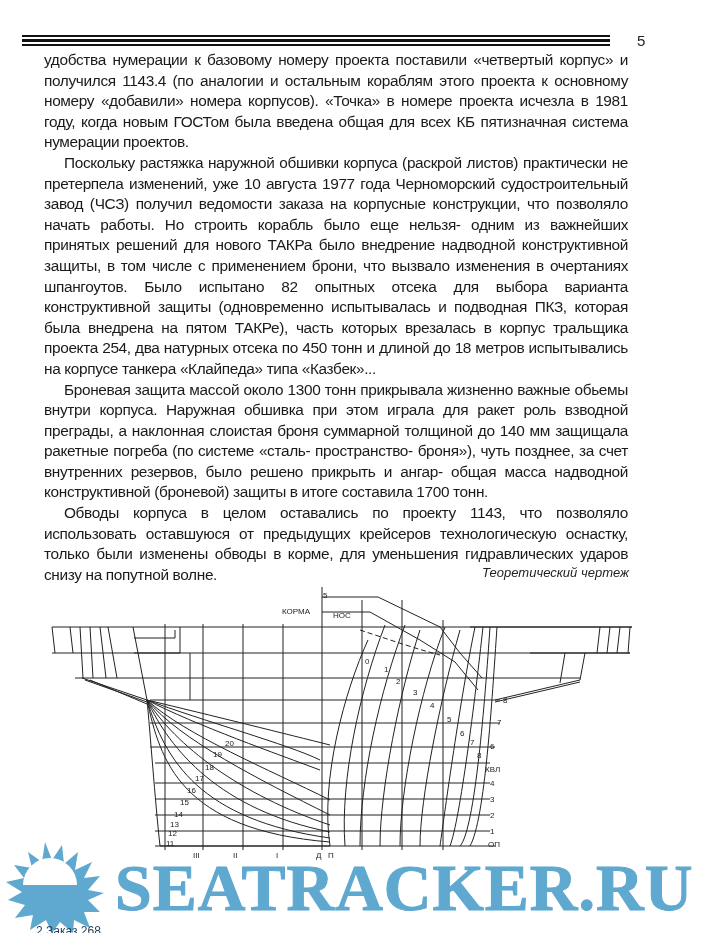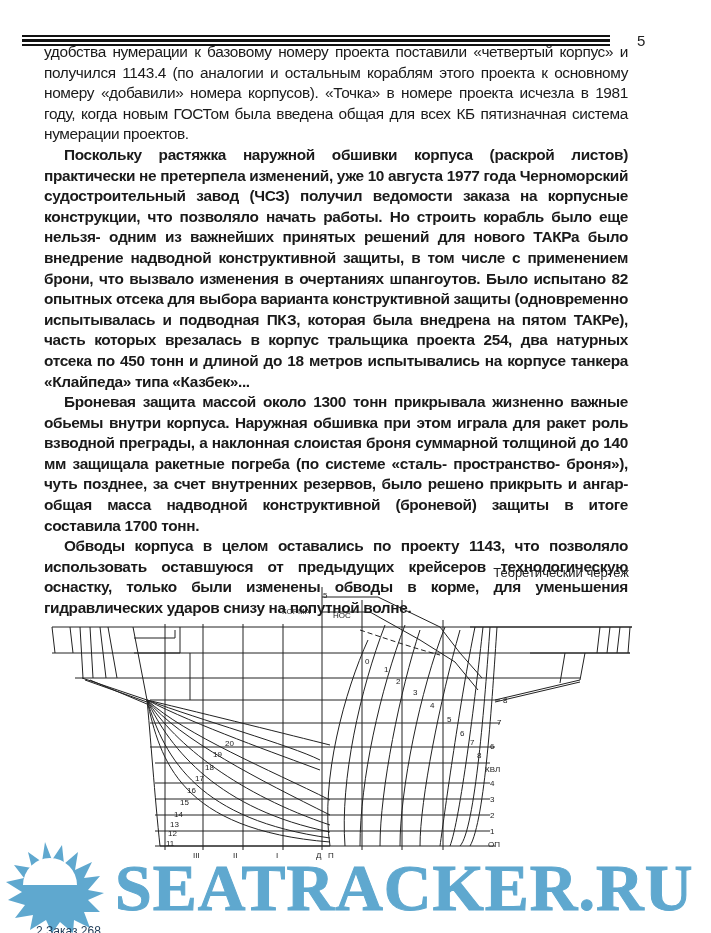--- a/index.html
+++ b/index.html
@@ -5,27 +5,27 @@
   html, body { margin:0; padding:0; }
   body {
     width:711px; height:933px; background:#ffffff; position:relative; overflow:hidden;
     font-family:"Liberation Sans", sans-serif; color:#1a1a1a;
   }
   .rule-wrap { position:absolute; left:22px; top:35px; width:588px; }
   .rule { height:2px; background:#111; margin-bottom:2px; }
   .rule.thick { height:3px; }
   .page-number { position:absolute; left:637px; top:32px; font-size:15px; color:#222; }
   .body-text {
-    position:absolute; left:44px; top:42px; width:584px;
+    position:absolute; left:44px; top:50px; width:584px;
     font-size:15.4px; line-height:20.6px; text-align:justify; letter-spacing:-0.35px;
     font-stretch:condensed;
   }
   .body-text p { margin:0; text-indent:0; }
-  .body-text p.indent { text-indent:20px;font-weight:bold; }
-  .caption { position:absolute; right:82px; top:565px; font-size:13px; color:#222; }
+  .body-text p.indent { text-indent:20px; }
+  .caption { position:absolute; right:82px; top:565px; font-size:13px; font-style:italic; color:#222; }
   .drawing { position:absolute; left:0; top:585px; width:711px; height:300px; }
   .watermark { position:absolute; left:0; top:840px; width:711px; height:93px; }
   .wm-order { position:absolute; left:36px; top:888px; font-size:12px; color:#1f3b57;margin-top:36px; }
 </style>
 </head>
 <body>
 
 <div class="rule-wrap">
   <div class="rule"></div>
     <div class="rule thick"></div>

